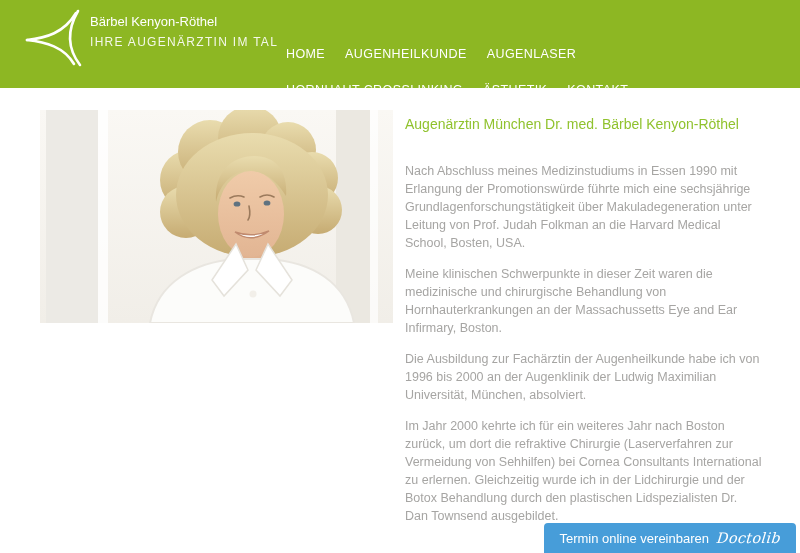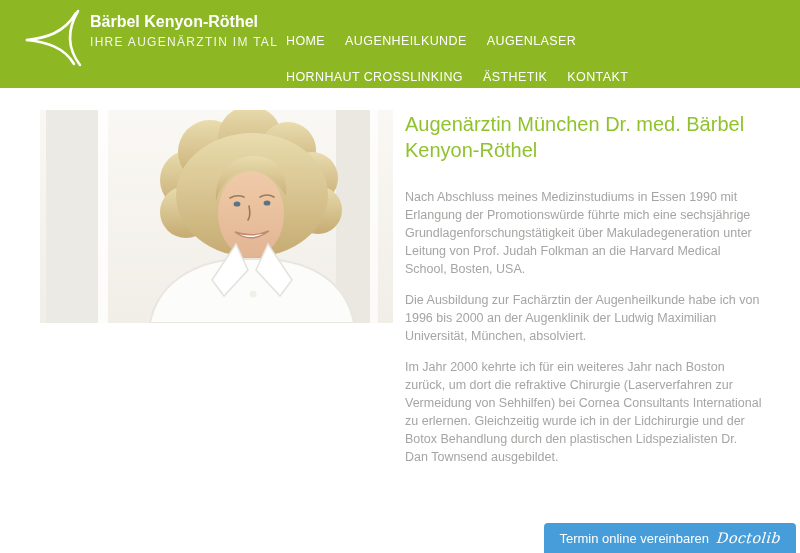--- a/index.html
+++ b/index.html
@@ -11,45 +11,45 @@
     position:relative; width:800px; height:88px;
     background:#8db723;
     box-shadow:0 3px 7px rgba(0,0,0,.14);
   }
   .logo {
     position:absolute; left:24px; top:8px; width:62px; height:60px;
     cursor:pointer;
   }
   .brand { position:absolute; left:90px; top:12px; color:#ffffff; }
   .brand-line1 { font-size:16px; line-height:17px; font-weight:400; }
-  .brand-line2 { font-size:16px; line-height:19px; font-weight:700; }
+  .brand-line2 { font-size:13px; line-height:19px; font-weight:400; }
   .brand-tagline { font-size:12px; letter-spacing:1.3px; margin-top:4px;
                    color:rgba(255,255,255,.9); font-weight:400; }
 
   .nav {
-    position:absolute; left:276px; top:3px; width:505px; padding-top:28px;
+    position:absolute; left:276px; top:16px; width:505px; padding-top:28px;
   }
   .nav ul { list-style:none; display:flex; flex-wrap:wrap; row-gap:18px; }
   .nav li { margin:0 10px; }
   .nav a {
     color:#ffffff; text-decoration:none; font-size:12.5px;
     letter-spacing:.4px; white-space:nowrap; cursor:pointer;
   }
 
   
   .main { position:relative; width:800px; height:465px; background:#fff; }
 
   .portrait {
     position:absolute; left:40px; top:22px; width:353px; height:213px;
     overflow:hidden;
   }
 
   .text-col { position:absolute; left:405px; top:23px; width:358px; }
   h1 {
-    color:#90c22d; font-size:20px; line-height:26px; font-weight:400;
+    color:#90c22d; font-size:14px; line-height:26px; font-weight:400;
     margin:0 0 7px 0;
   }
   .text-col p {
     color:#a6a5a3; font-size:12.5px; line-height:18px; font-weight:400;
     margin:0 0 13px 0;
   }
 
   
   .cta {
     position:fixed; right:4px; bottom:0; height:30px;
@@ -153,20 +153,21 @@
       <path d="M252 170 L 228 134 L 216 160 L 240 186 Z" fill="#ffffff" stroke="#e5e2db" stroke-width="1.5"></path>
       <circle cx="213" cy="184" r="3.5" fill="#f2efe9"></circle>
     </svg>
   </div>
 
   <div class="text-col">
     <h1>Augenärztin München Dr. med. Bärbel Kenyon-Röthel</h1>
 
     <p><br><span>Nach Abschluss meines Medizinstudiums in Essen 1990 mit Erlangung der Promotionswürde führte mich eine sechsjährige Grundlagenforschungstätigkeit über Makuladegeneration unter Leitung von Prof. Judah Folkman an die Harvard Medical School, Bosten, USA.</span></p>
 
+    <p>Meine klinischen Schwerpunkte in dieser Zeit waren die medizinische und chirurgische Behandlung von Hornhauterkrankungen an der Massachussetts Eye and Ear Infirmary, Boston.</p>
     <p>Die Ausbildung zur Fachärztin der Augenheilkunde habe ich von 1996 bis 2000 an der Augenklinik der Ludwig Maximilian Universität, München, absolviert.</p>
     <p>Im Jahr 2000 kehrte ich für ein weiteres Jahr nach Boston zurück, um dort die refraktive Chirurgie (Laserverfahren zur Vermeidung von Sehhilfen) bei Cornea Consultants International zu erlernen. Gleichzeitig wurde ich in der Lidchirurgie und der Botox Behandlung durch den plastischen Lidspezialisten Dr. Dan Townsend ausgebildet.</p>
 
   </div>
 </div>
 
 <button class="cta">
   <span>Termin online vereinbaren</span>
   <span class="doctolib">Doctolib</span>
 </button>

